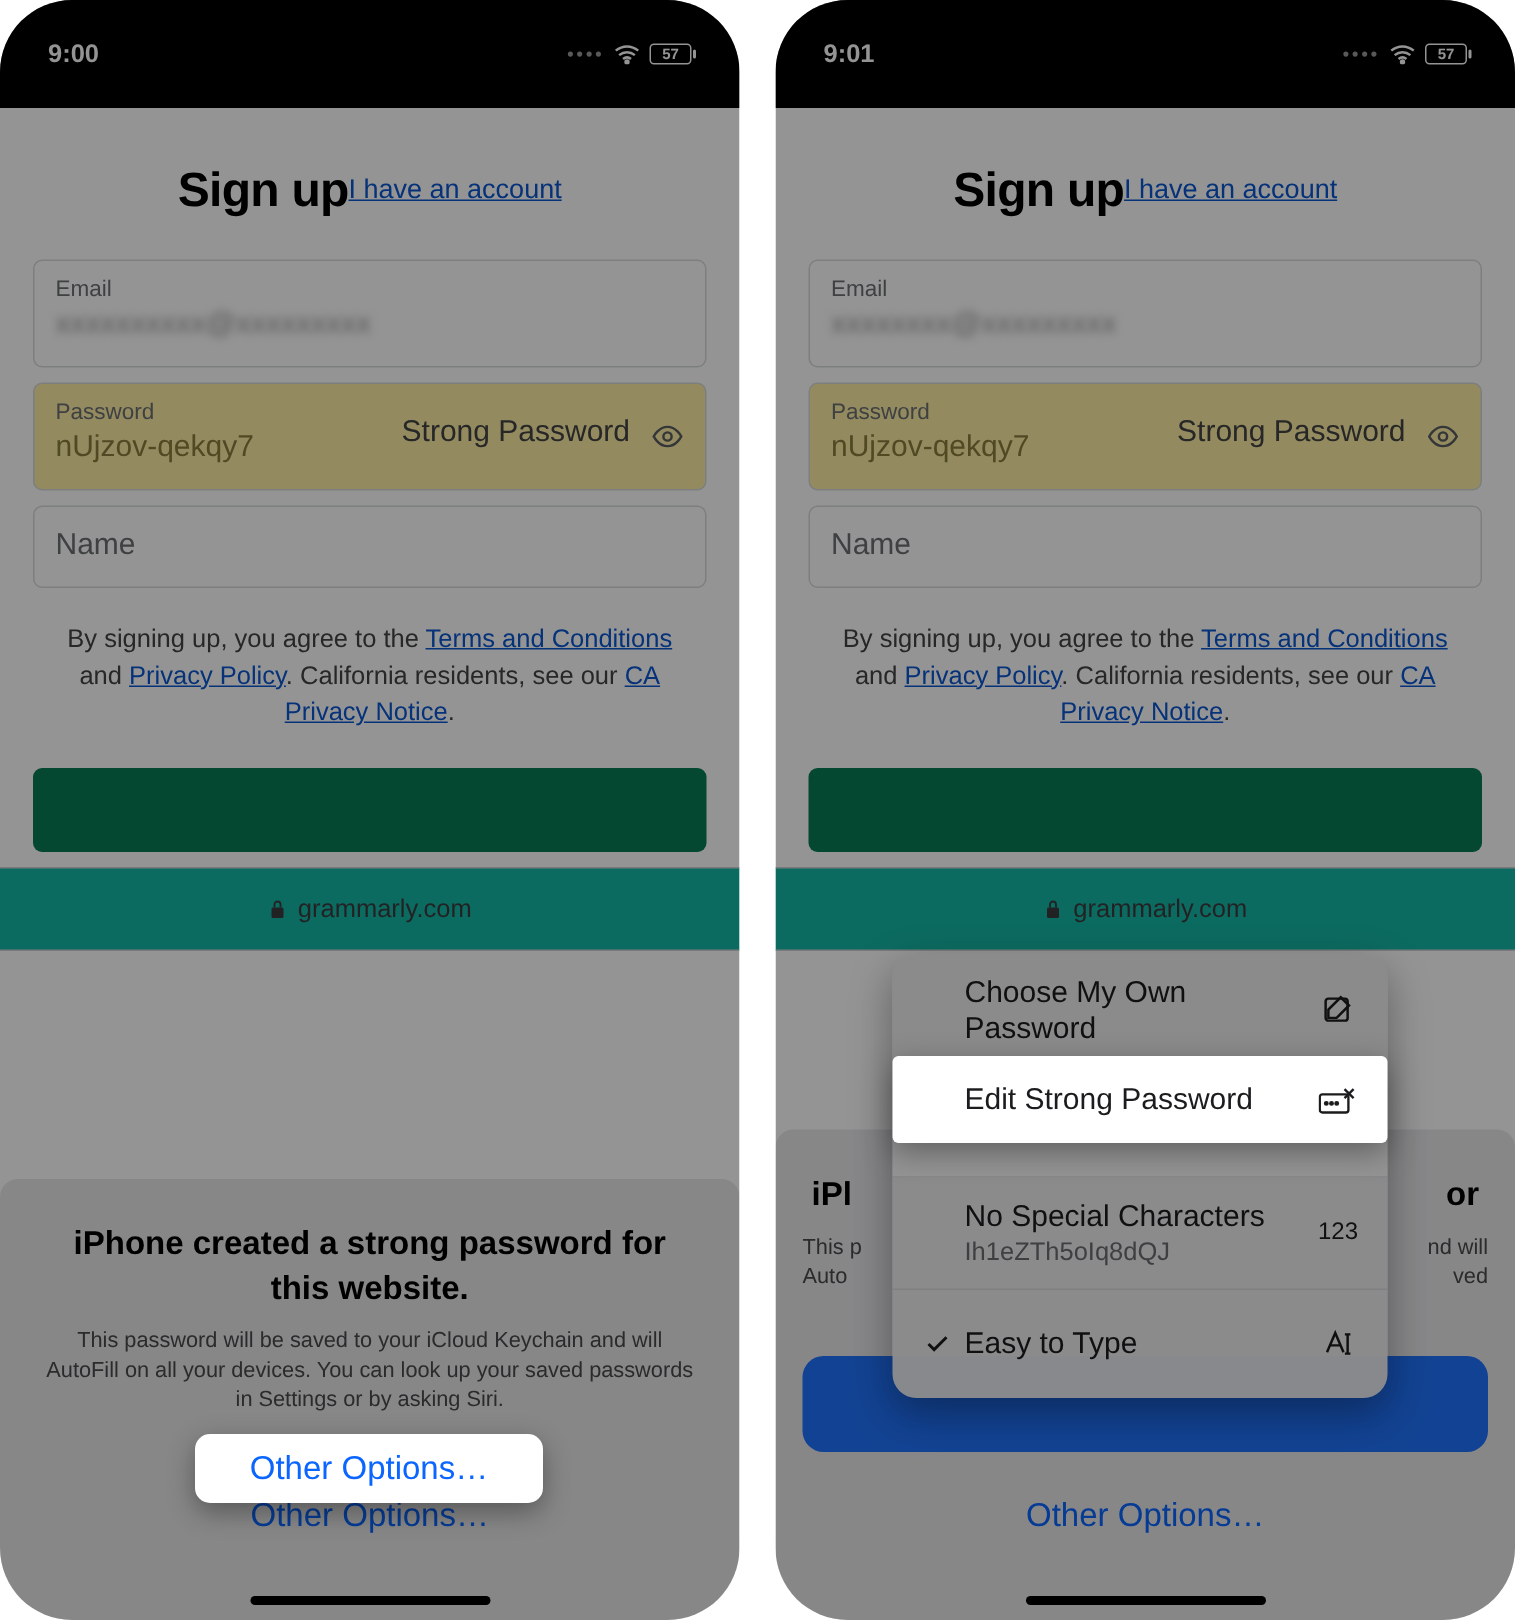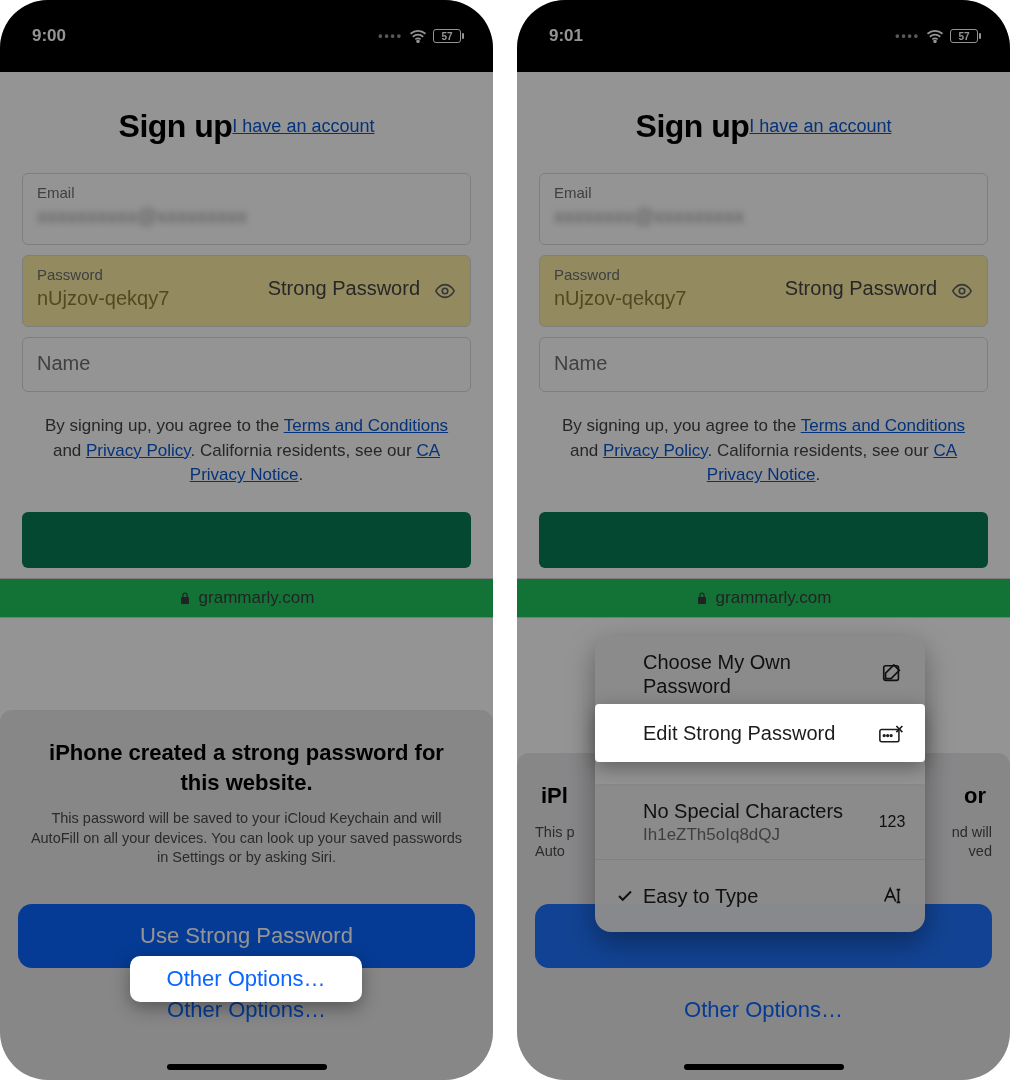--- a/index.html
+++ b/index.html
@@ -92,22 +92,22 @@
   }
   .legal .link{ font-size:17px; }
   .cta {
     margin: 12px 22px 0;
     height:56px;
     background:#0a7d55;
     border-radius:6px;
   }
   .url-bar{
     margin-top:10px;
-    height:40px;
-    background:#22c55e;
+    height:56px;
+    background:#14b8a6;
     border-top:1px solid #d3d3d6;
     border-bottom:1px solid #d3d3d6;
     display:flex; align-items:center; justify-content:center; gap:8px;
     color:#3c3c3e; font-size:17px;
   }
   .kb-accessory{
     height:56px; background:#f6f4f6; border-bottom:1px solid #d8d8db;
     display:flex; align-items:center; padding:0 16px;
     position:relative; z-index:30;
   }
@@ -273,21 +273,20 @@
       <svg width="22" height="22" viewBox="0 0 24 24" fill="none" stroke="currentColor" stroke-width="2.6">
           <path d="M5 9l7 7 7-7"></path>
         </svg>
     </span>
     <span class="done">Done</span>
   </div>
 
   <div class="sheet">
     <div class="sheet-title">iPhone created a strong password for this website.</div>
     <div class="sheet-sub">This password will be saved to your iCloud Keychain and will AutoFill on all your devices. You can look up your saved passwords in Settings or by asking Siri.</div>
-    <div class="btn-primary">Use Strong Password</div>
     <div class="btn-secondary">Other Options…</div>
   </div>
 
   <div class="highlight-chip" style="left:130px; bottom:78px; width:232px;">
     <span style="color:#0a66ff; font-size:22px;">Other Options…</span>
   </div>
 
   <div class="home-indicator"></div>
 </div>
 

